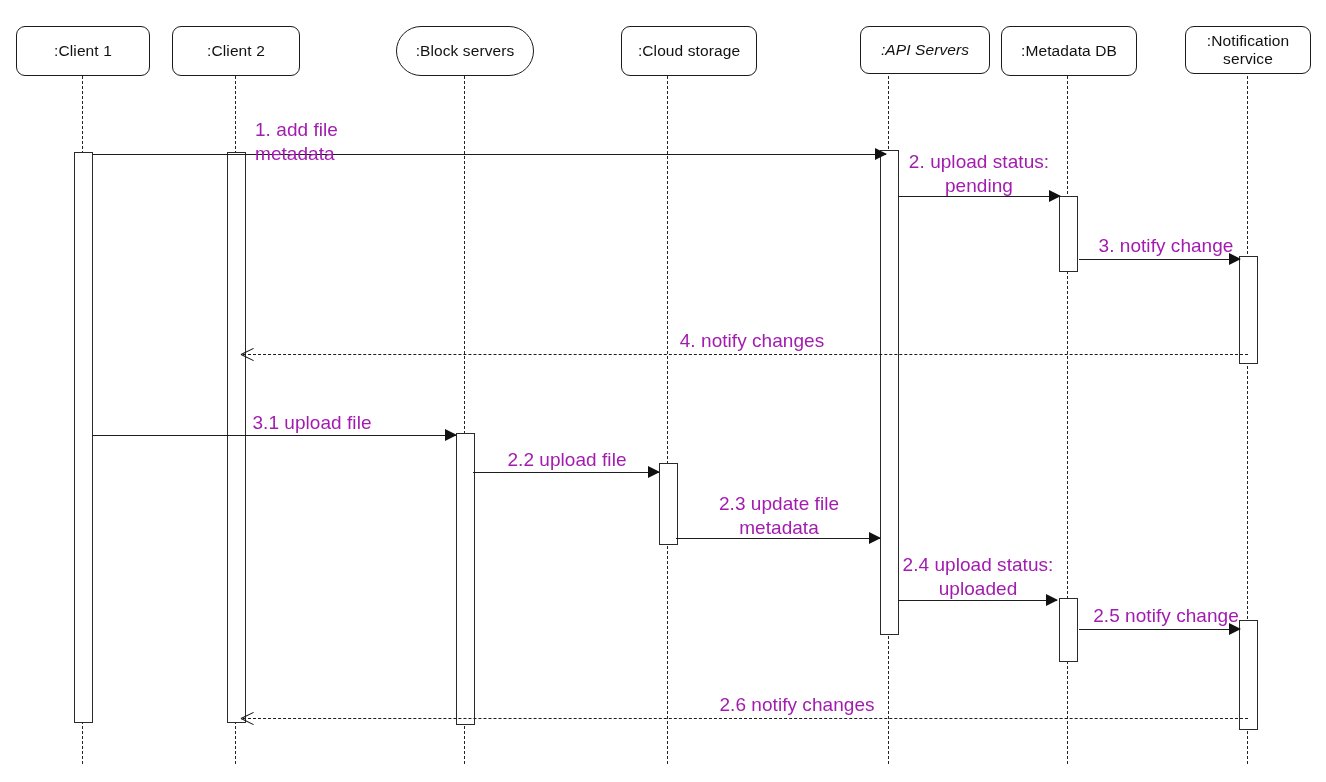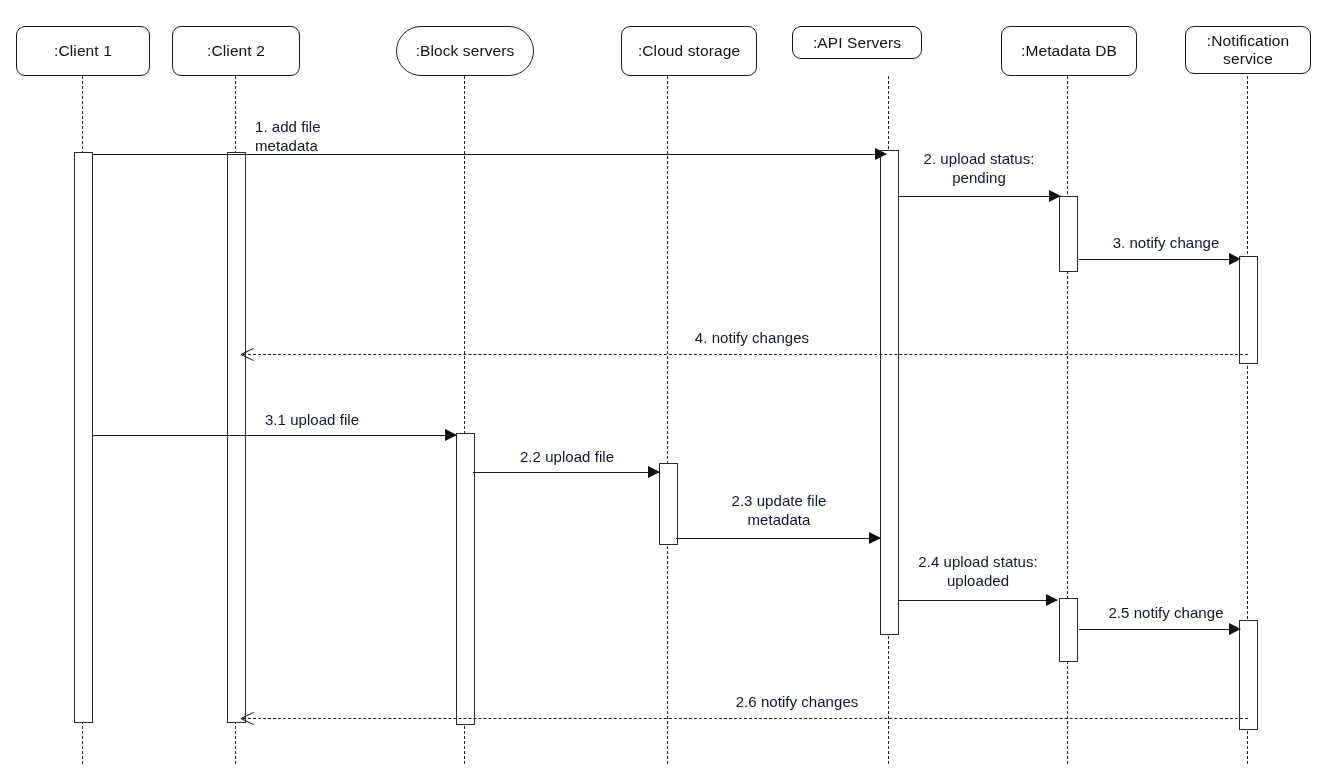--- a/index.html
+++ b/index.html
@@ -68,22 +68,22 @@
     width:14px;height:0;
     border-top:1.8px solid #111111;
     transform-origin:0 50%;
   }
   .head-left-open .v1{transform:rotate(-26deg);}
   .head-left-open .v2{transform:rotate(26deg);}
 
   
   .msg-label{
     position:absolute;
-    font-size:15px;
-    color:#0f172a;
+    font-size:19px;
+    color:#a21caf;
     line-height:1.25;
     white-space:pre-line;
     text-align:center;
     transform:translateX(-50%);
     letter-spacing:.05px;
   }
   .msg-label.left-al{text-align:left;}
 </style>
 </head>
 <body>
@@ -173,19 +173,19 @@
         </div>
       </div>
       <div class="msg-label" style="left: 797px; top: 693px;">2.6 notify changes</div>
     </div>
 
   <div id="actors-layer">
       <div class="actor-box" style="left: 16px; top: 26px; width: 134px; height: 50px; white-space: pre-line;">:Client 1</div>
       <div class="actor-box" style="left: 172px; top: 26px; width: 128px; height: 50px; white-space: pre-line;">:Client 2</div>
       <div class="actor-box" style="left: 396px; top: 26px; width: 138px; height: 50px; white-space: pre-line; border-radius: 25px;">:Block servers</div>
       <div class="actor-box" style="left: 601px; top: 26px; width: 136px; height: 50px; white-space: pre-line; margin-left: 20px;">:Cloud storage</div>
-      <div class="actor-box" style="left: 792px; top: 26px; width: 130px; height: 33px; white-space: pre-line;">:API Servers</div>
+      <div class="actor-box" style="left: 860px; top: 26px; width: 130px; height: 48px; white-space: pre-line; font-style: italic;">:API Servers</div>
       <div class="actor-box" style="left: 1001px; top: 26px; width: 136px; height: 50px; white-space: pre-line;">:Metadata DB</div>
       <div class="actor-box" style="left: 1185px; top: 26px; width: 126px; height: 48px; white-space: pre-line;">:Notification
 service</div>
     </div>
 
 </div>
 
 </body></html>

